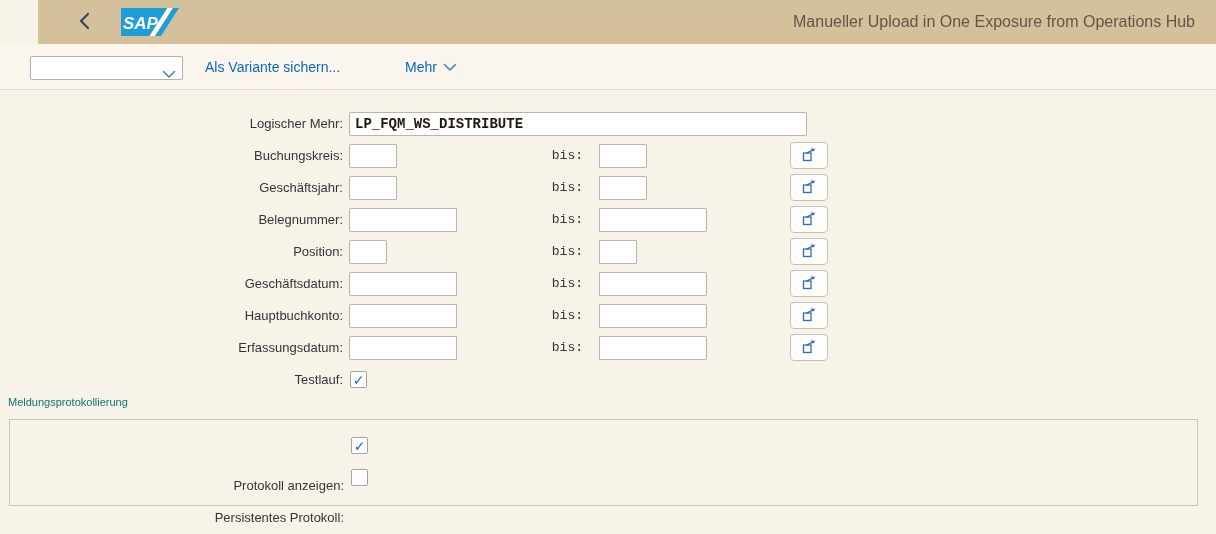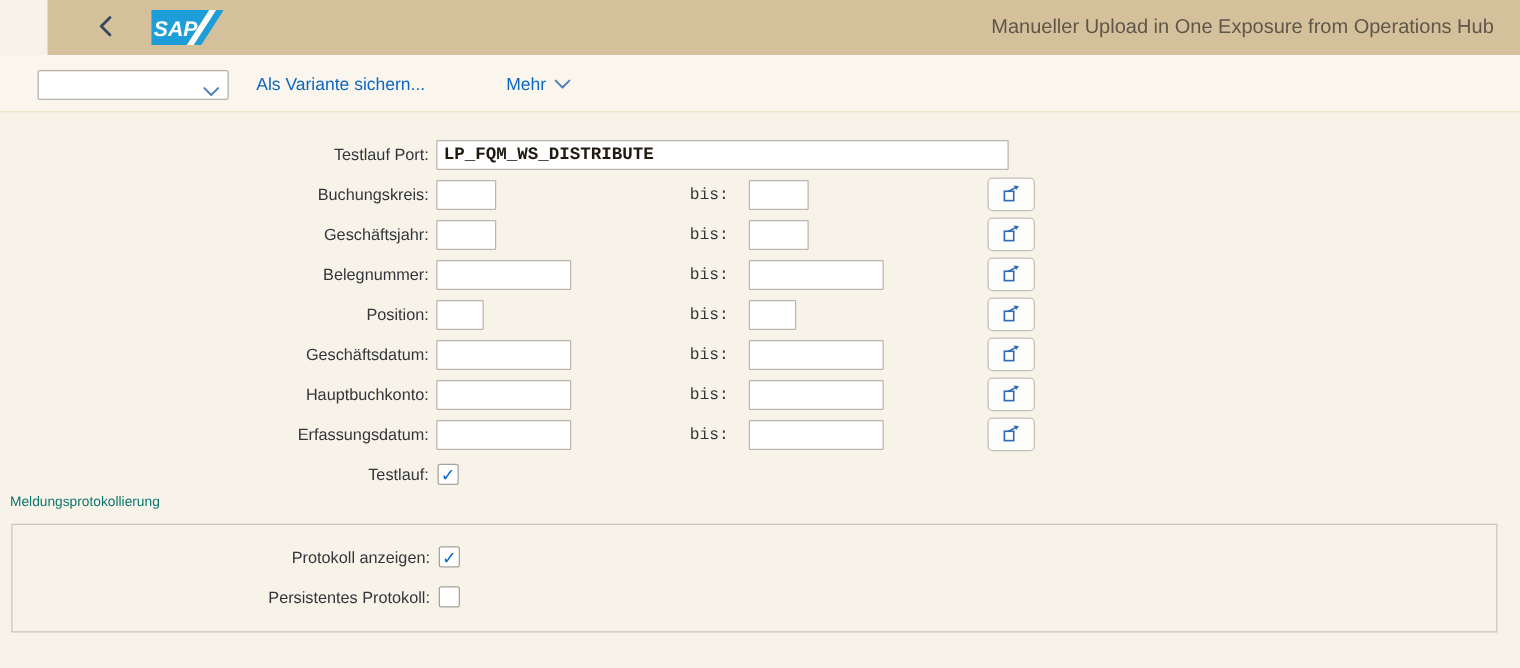--- a/index.html
+++ b/index.html
@@ -94,21 +94,21 @@
     content: "\2713";
     color: #0a6ed1; font-size: 14px; font-weight: bold; line-height: 1;
   }
   .section-title {
     position: absolute; left: 8px; top: 306px; font-size: 11px; color: #0f766e;
   }
   .group-box {
     position: absolute; left: 9px; top: 329px; width: 1189px; height: 87px;
     border: 1px solid #c8c6bf; background: transparent;
   }
-  .group-box .flabel { width: 334px; }
+  .group-box .flabel { width: 334px; margin-top: 40px; }
   .group-box .cb { left: 341px; }
 </style>
 </head>
 <body>
 
 <div class="shell-bar">
   <button class="back-btn">
     <span>
       <svg width="14" height="18" viewBox="0 0 14 18">
         <polyline points="10,2 3,9 10,16" fill="none" stroke="#34485c" stroke-width="2.2" stroke-linecap="round" stroke-linejoin="round"></polyline>
@@ -141,21 +141,21 @@
       <svg width="14" height="9" viewBox="0 0 14 9">
         <polyline points="1.5,1.5 7,7 12.5,1.5" fill="none" stroke="#4d82b8" stroke-width="1.6" stroke-linecap="round" stroke-linejoin="round"></polyline>
       </svg>
     </span>
   </button>
 </div>
 
 <div class="main">
 
   <div class="frow" style="top:18px">
-    <span class="flabel">Testlauf Port:</span>
+    <span class="flabel">Logischer Mehr:</span>
     <input class="fin from w458 mono" value="LP_FQM_WS_DISTRIBUTE" style="">
   </div>
 
   <div class="frow" style="top:50px">
     <span class="flabel">Buchungskreis:</span>
     <input class="fin from w48" style="">
     <span class="bis-label">bis:</span>
     <input class="fin to w48" style="">
     <button class="msel">
       <span>

